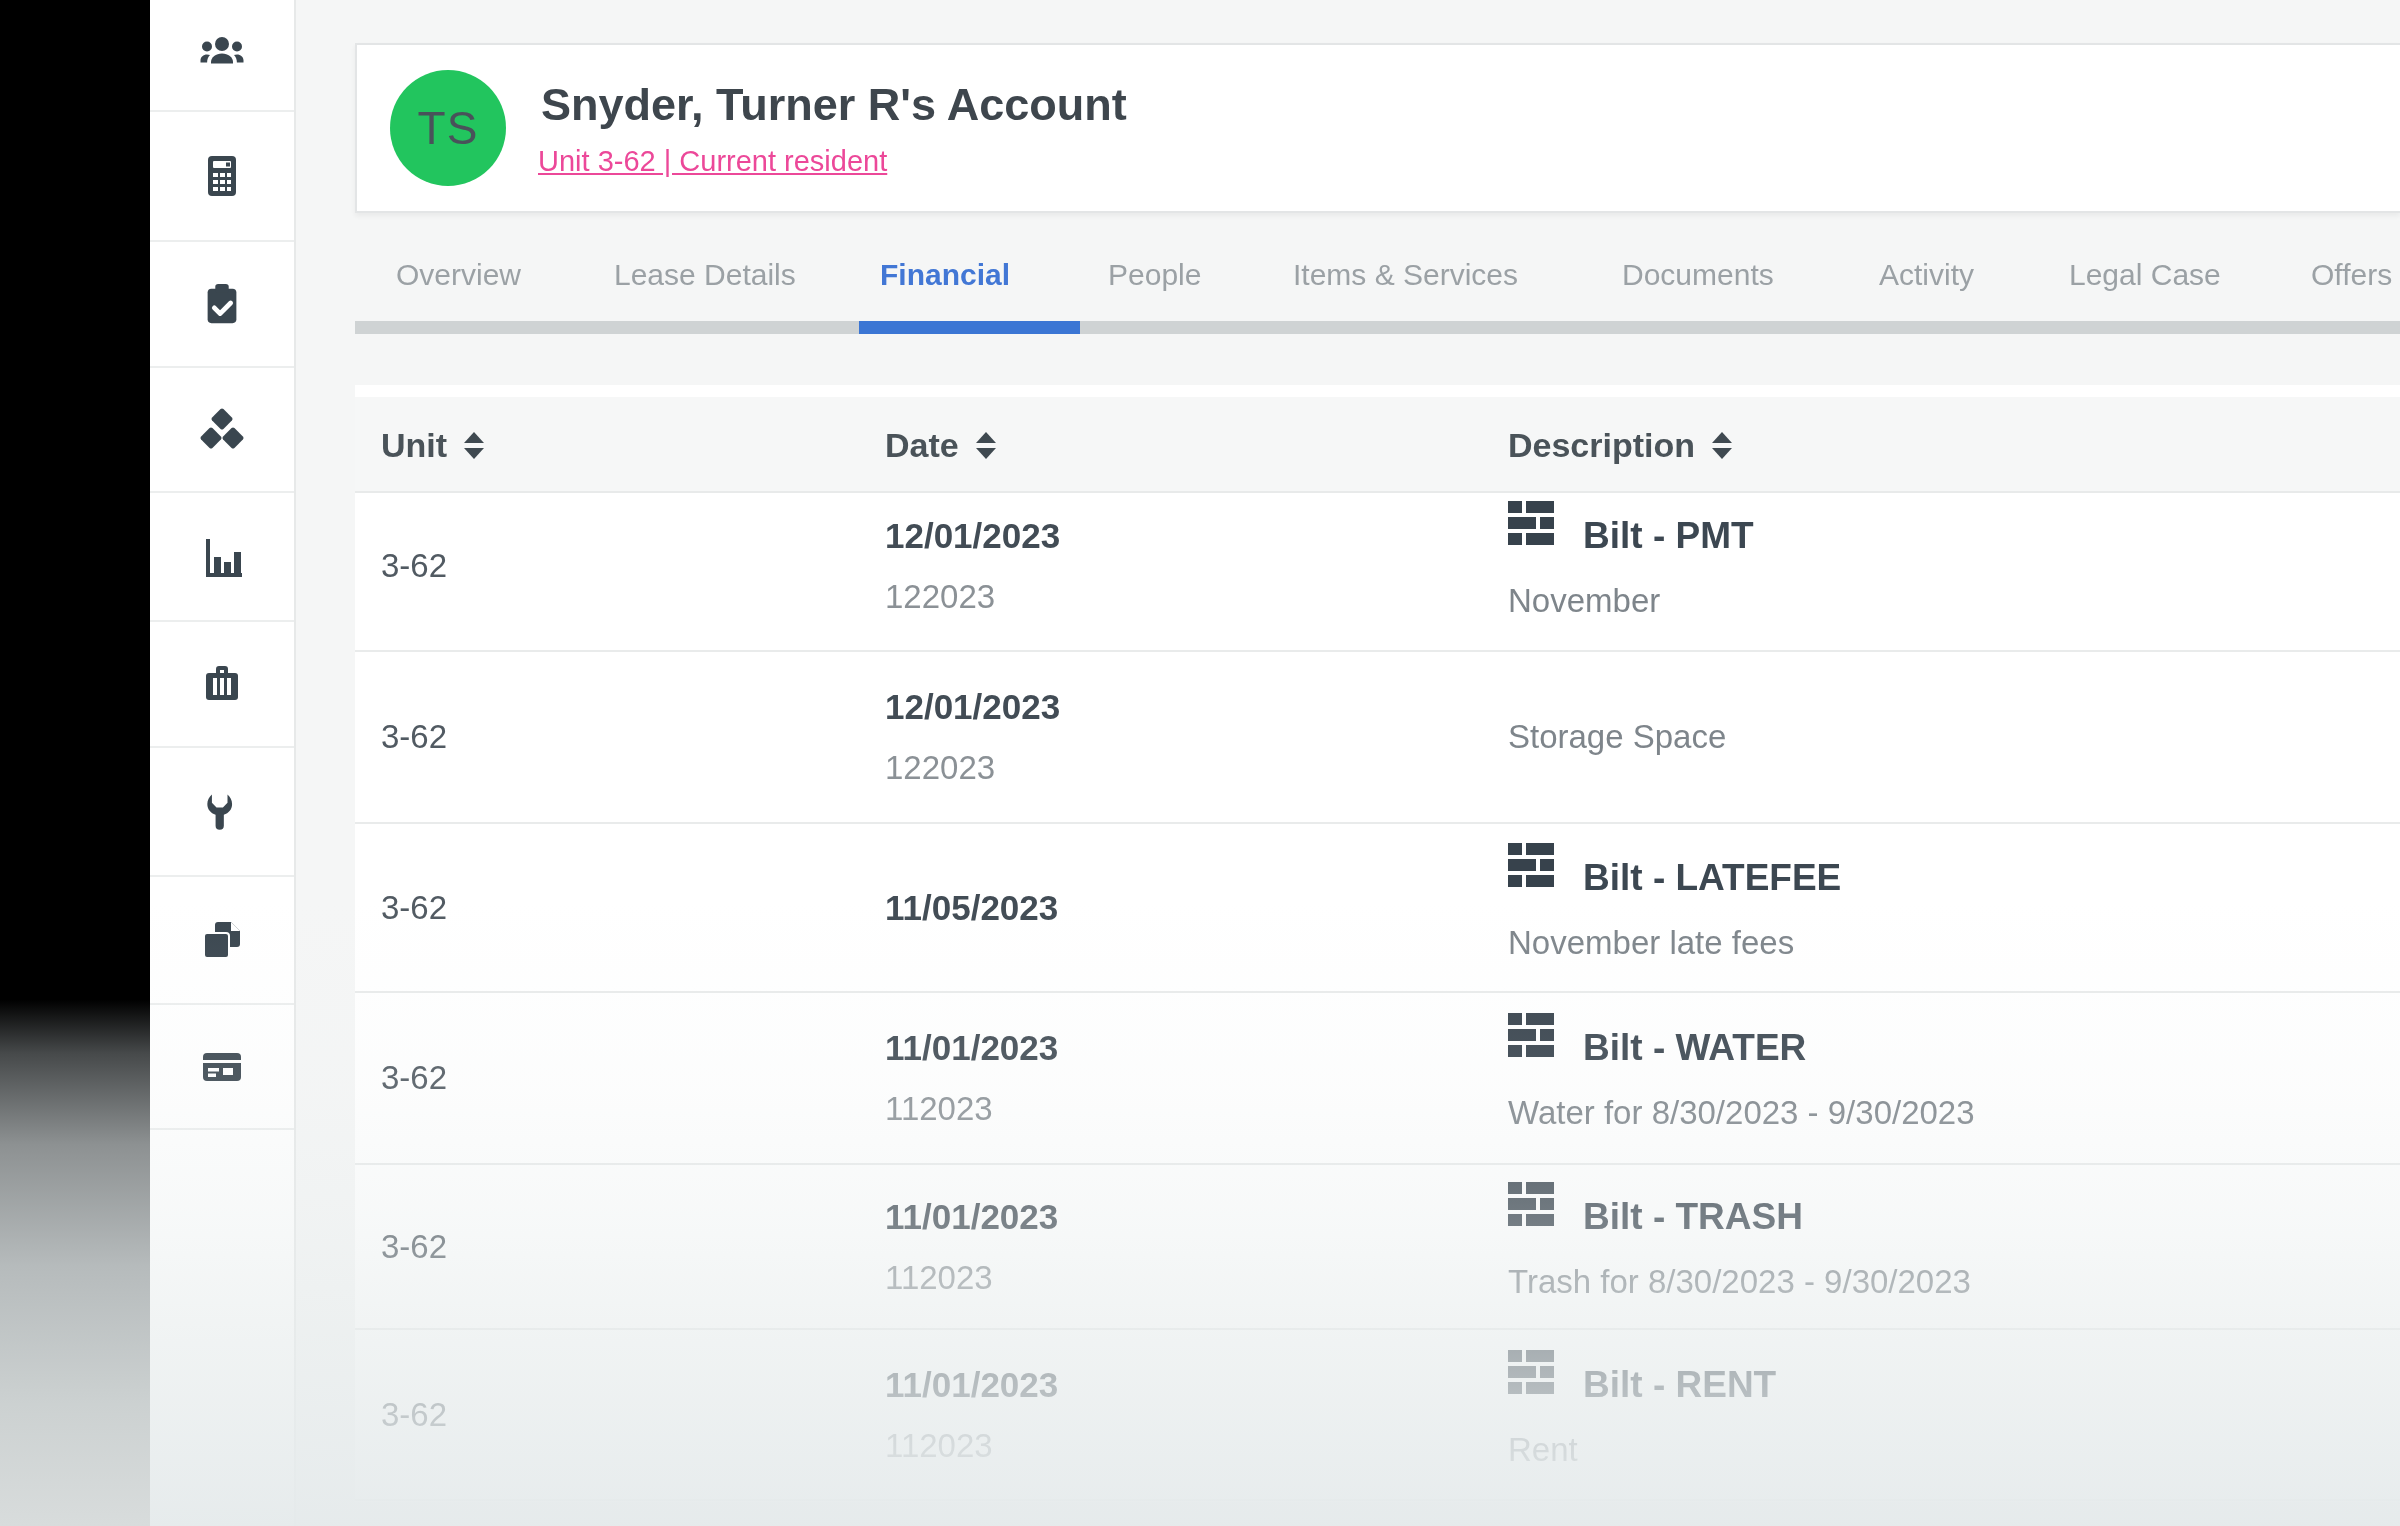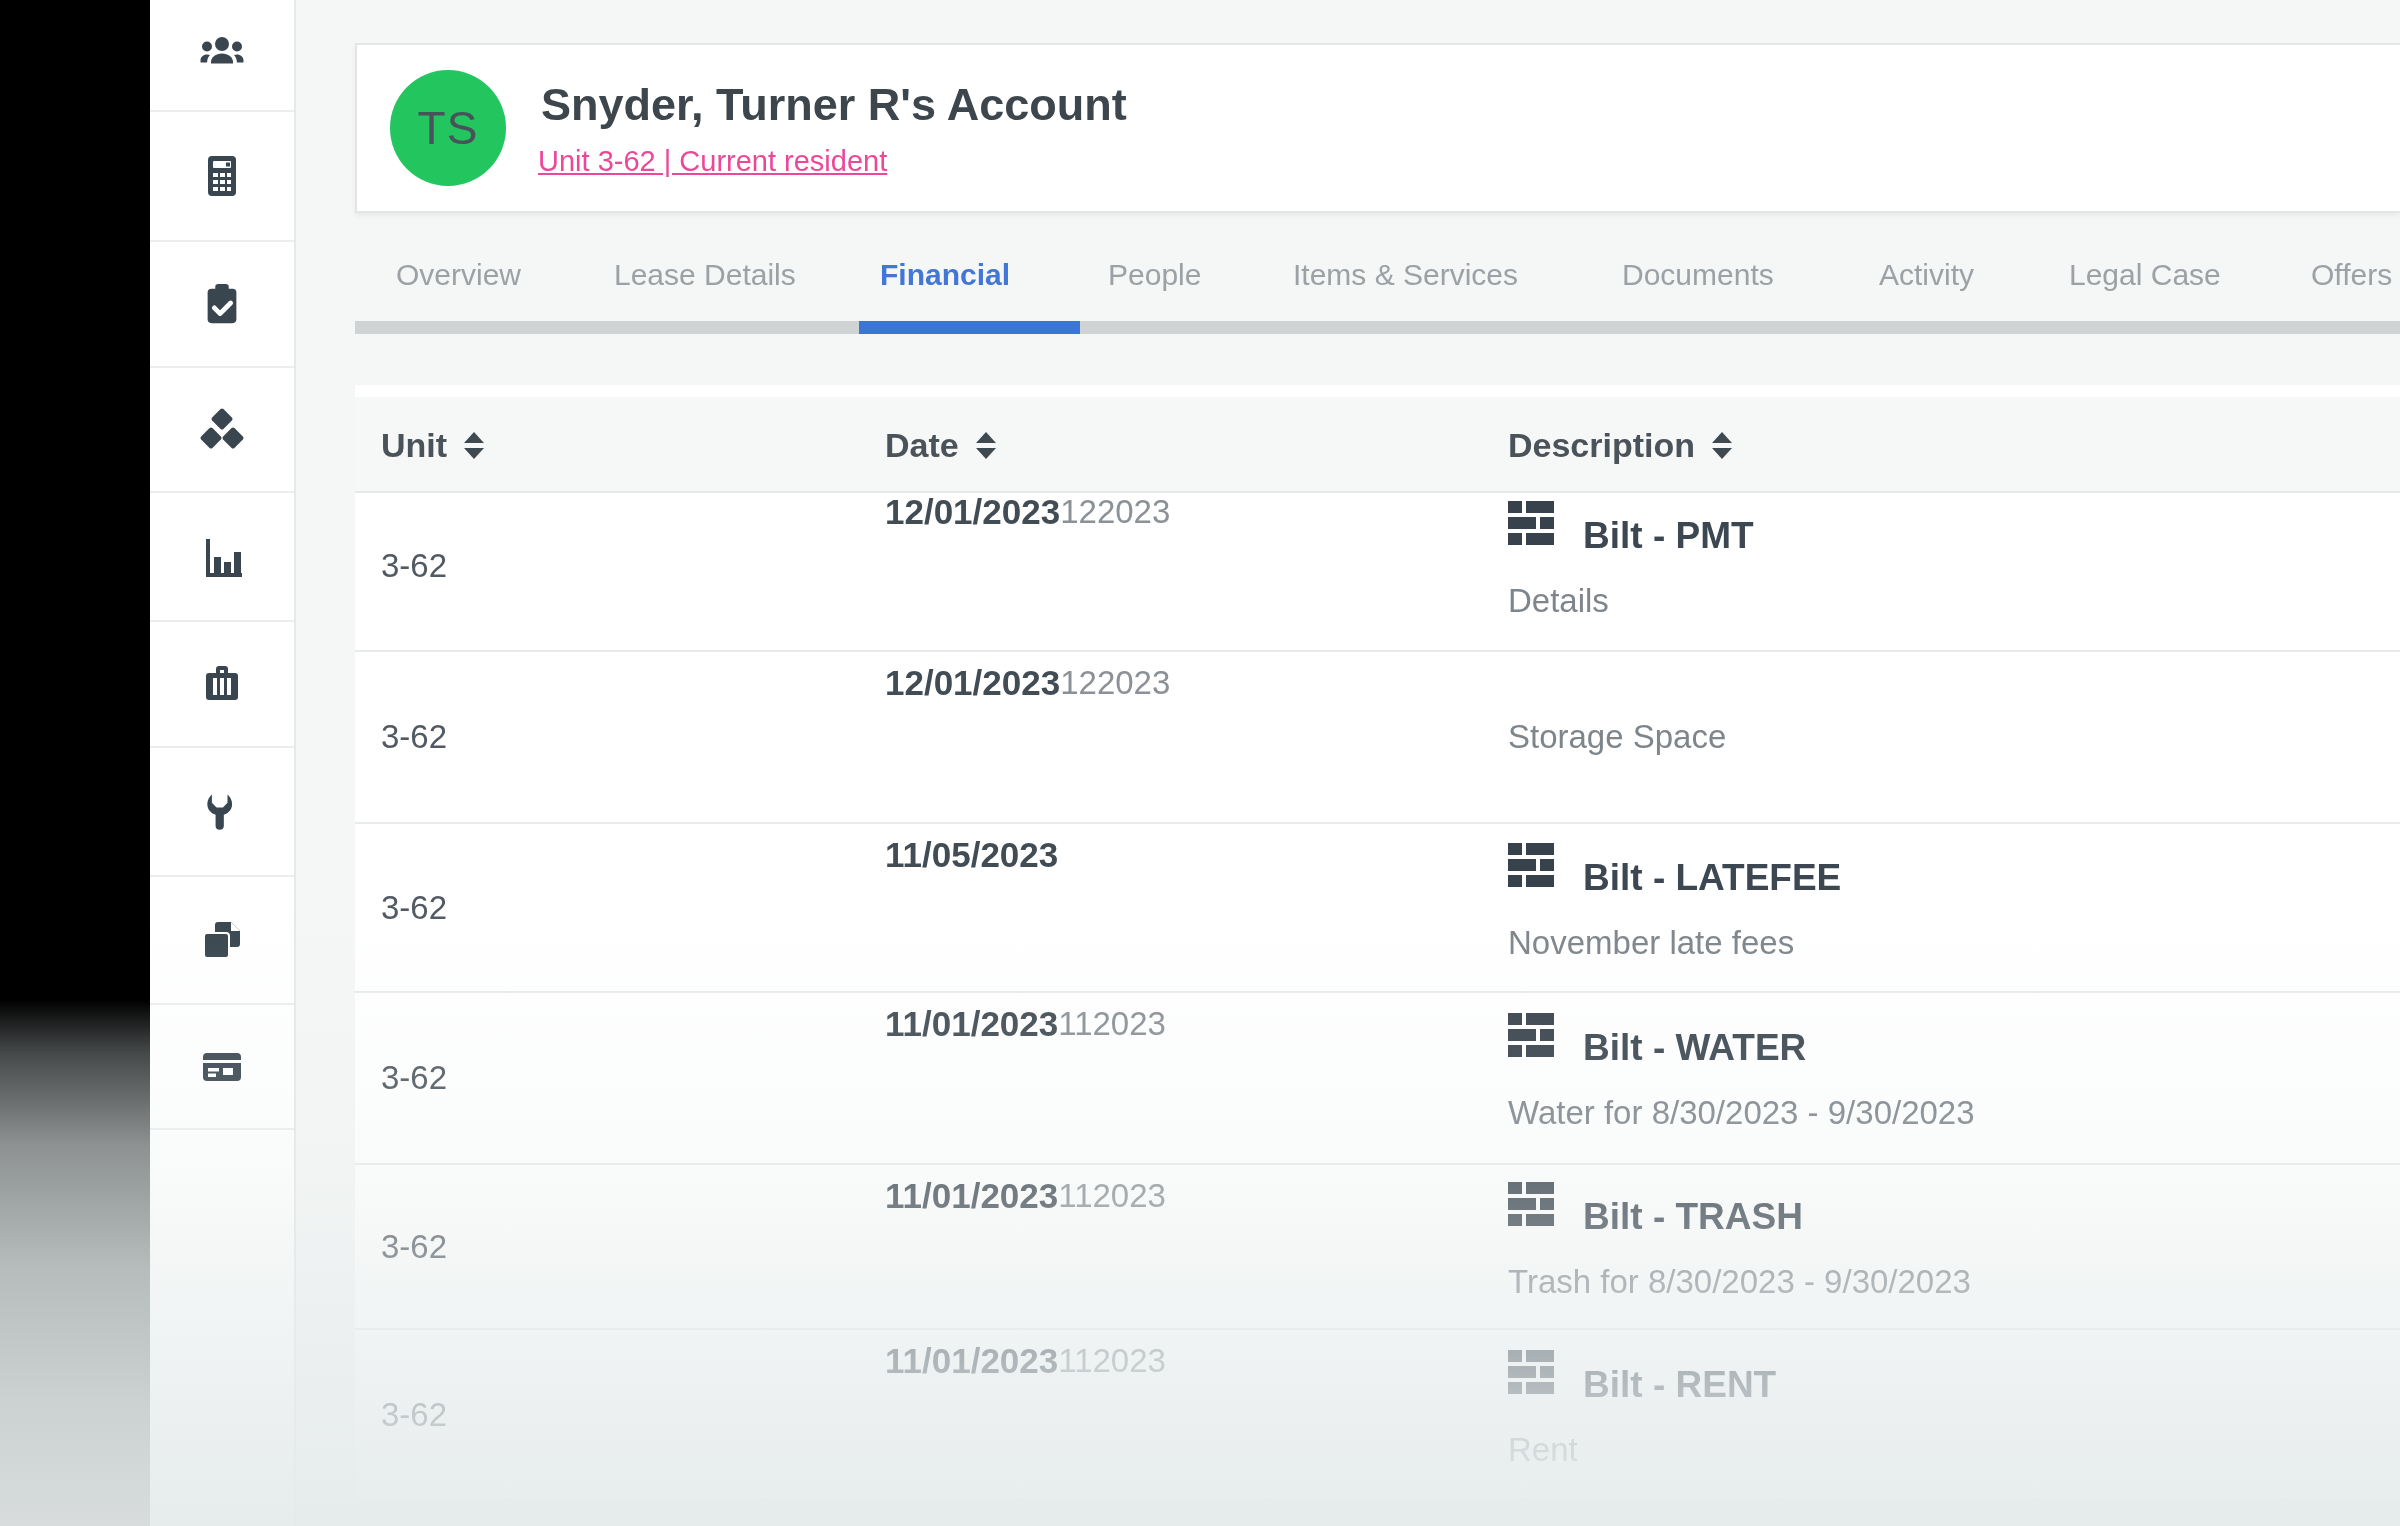--- a/index.html
+++ b/index.html
@@ -49,21 +49,21 @@
     border-bottom:2px solid #e8eaea;box-sizing:border-box;
   }
   .h-cell{position:absolute;top:0;height:96px;display:flex;align-items:center;gap:17px;
     font-size:34px;font-weight:700;color:#4a5359;cursor:pointer;}
   .sort{display:flex;flex-direction:column;align-items:center;gap:5px;}
   .sort .up{width:0;height:0;border-left:10px solid transparent;border-right:10px solid transparent;border-bottom:11px solid #3f4950;}
   .sort .dn{width:0;height:0;border-left:10px solid transparent;border-right:10px solid transparent;border-top:11px solid #3f4950;}
   .t-row{position:absolute;left:0;width:100%;border-bottom:2px solid #e9ebeb;box-sizing:border-box;cursor:pointer;}
   .cell-unit{position:absolute;left:26px;top:0;height:100%;display:flex;align-items:center;
     font-size:33px;color:#515a62;}
-  .cell-date{position:absolute;left:530px;top:0;height:100%;display:flex;flex-direction:row;justify-content:center;}
+  .cell-date{position:absolute;left:530px;top:0;height:100%;display:flex;flex-direction:column;justify-content:center;}
   .date-main{font-size:35px;font-weight:700;color:#424c55;line-height:61px;}
   .date-sub{font-size:33px;color:#8b9196;line-height:61px;}
   .cell-desc{position:absolute;left:1153px;top:0;height:100%;display:flex;flex-direction:column;justify-content:center;}
   .desc-main{display:flex;align-items:center;gap:29px;line-height:62px;}
   .desc-title{font-size:37px;font-weight:700;color:#3c4751;white-space:nowrap;}
   .desc-sub{font-size:33px;color:#7e858b;line-height:60px;white-space:nowrap;}
   
   .bottom-fade{
     position:absolute;left:150px;top:900px;width:2250px;height:626px;pointer-events:none;z-index:50;
     background:linear-gradient(180deg,
@@ -249,21 +249,21 @@
           <span><svg width="46" height="44" viewBox="0 0 46 44" fill="#37424c">
                 <rect x="0" y="0" width="14" height="12"></rect>
                 <rect x="18" y="0" width="28" height="12"></rect>
                 <rect x="0" y="16" width="28" height="12"></rect>
                 <rect x="32" y="16" width="14" height="12"></rect>
                 <rect x="0" y="32" width="14" height="12"></rect>
                 <rect x="18" y="32" width="28" height="12"></rect>
               </svg></span>
           <span class="desc-title">Bilt - PMT</span>
         </div>
-        <div class="desc-sub">Details</div>
+        <div class="desc-sub">November</div>
       </div>
     </div>
 
     <div class="t-row" style="top:267px;height:172px;">
       <div class="cell-unit">3-62</div>
       <div class="cell-date">
         <div class="date-main">12/01/2023</div>
         <div class="date-sub">122023</div>
       </div>
       <div class="cell-desc">

